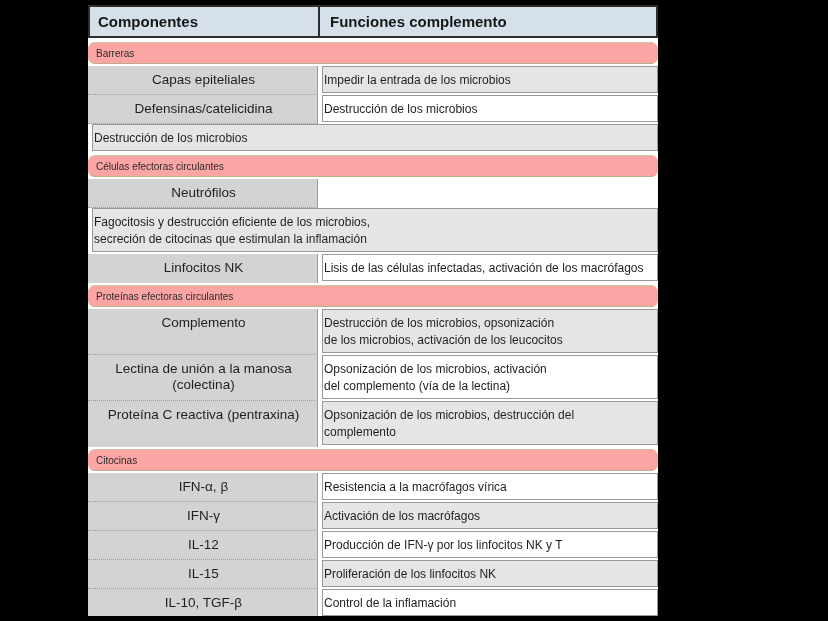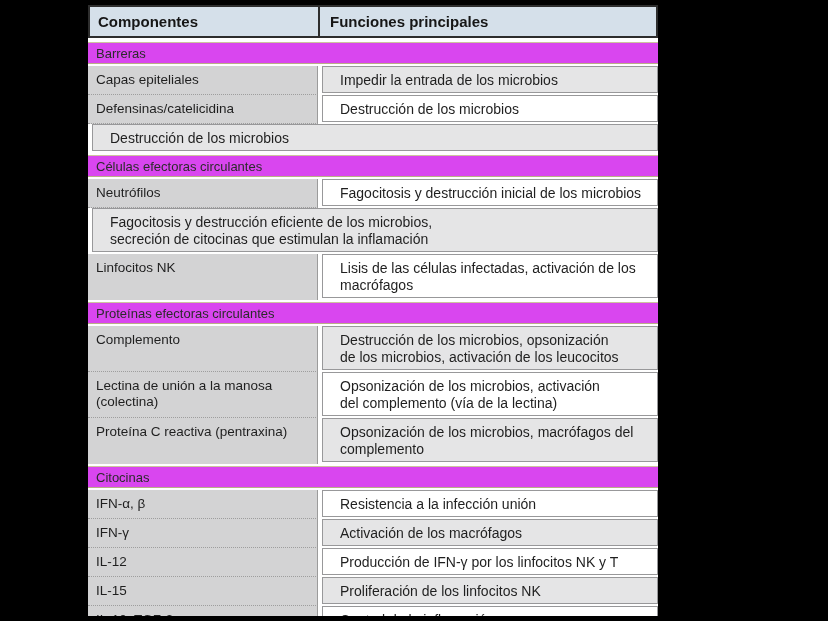--- a/index.html
+++ b/index.html
@@ -45,90 +45,91 @@
     flex: 1;
     padding: 6px 8px 0 10px;
     box-sizing: border-box;
   }
   .table-body {
     padding-top: 2px;
   }
   .section-bar {
     height: 22px;
     margin: 2px 0 2px 0;
-    background: #d946ef;
+    background: #fca5a5;
     border-top: 1px solid #cdc49e;
     border-bottom: 1px solid #b9ae86;
     box-sizing: border-box;
     padding: 2px 8px 0 8px;
-    font-size: 13px;
+    font-size: 10px;
     color: #2b2b2b;
     line-height: 18px;
+    border-radius: 7px;
   }
   .table-row {
     display: flex;
     align-items: stretch;
     min-height: 29px;
   }
   .cell-left {
     width: 230px;
     box-sizing: border-box;
     background: #d3d3d4;
     border-right: 1px solid #9b9b9b;
     border-bottom: 1px dotted #9e9e9e;
     padding: 6px 6px 3px 8px;
     font-size: 13.5px;
     line-height: 16px;
     color: #1f1f1f;
     white-space: pre-line;
+    text-align: center;
   }
   .row-last .cell-left {
     border-bottom: none;
   }
   .cell-right {
     flex: 1;
     margin-left: 4px;
     margin-bottom: 2px;
     border: 1px solid #98989a;
-    padding: 5px 8px 3px 17px;
-    font-size: 14px;
+    padding: 5px 8px 3px 1px;
+    font-size: 12px;
     line-height: 17px;
     color: #1f1f1f;
     white-space: pre-line;
     box-sizing: border-box;
   }
   .shade-gray { background: #e5e5e6; }
   .shade-white { background: #ffffff; }
 </style>
 </head>
 <body>
 
 <div class="stage">
   <div class="table-wrap">
     <div class="table-header">
       <div class="hcell-1">Componentes</div>
-      <div class="hcell-2">Funciones principales</div>
+      <div class="hcell-2">Funciones complemento</div>
     </div>
     <div class="table-body">
         <div class="section-bar">Barreras</div>
         <div class="table-row">
           <div class="cell-left">Capas epiteliales</div>
           <div class="cell-right shade-gray">Impedir la entrada de los microbios</div>
         </div>
         <div class="table-row">
           <div class="cell-left">Defensinas/catelicidina</div>
           <div class="cell-right shade-white">Destrucción de los microbios</div>
         </div>
         <div class="table-row row-last">
           <div class="cell-right shade-gray">Destrucción de los microbios</div>
         </div>
         <div class="section-bar">Células efectoras circulantes</div>
         <div class="table-row">
           <div class="cell-left">Neutrófilos</div>
-          <div class="cell-right shade-white">Fagocitosis y destrucción inicial de los microbios</div>
         </div>
         <div class="table-row">
           <div class="cell-right shade-gray">Fagocitosis y destrucción eficiente de los microbios,
 secreción de citocinas que estimulan la inflamación</div>
         </div>
         <div class="table-row row-last">
           <div class="cell-left">Linfocitos NK</div>
           <div class="cell-right shade-white">Lisis de las células infectadas, activación de los macrófagos</div>
         </div>
         <div class="section-bar">Proteínas efectoras circulantes</div>
@@ -138,26 +139,26 @@
 de los microbios, activación de los leucocitos</div>
         </div>
         <div class="table-row">
           <div class="cell-left">Lectina de unión a la manosa
 (colectina)</div>
           <div class="cell-right shade-white">Opsonización de los microbios, activación
 del complemento (vía de la lectina)</div>
         </div>
         <div class="table-row row-last">
           <div class="cell-left">Proteína C reactiva (pentraxina)</div>
-          <div class="cell-right shade-gray">Opsonización de los microbios, macrófagos del complemento</div>
+          <div class="cell-right shade-gray">Opsonización de los microbios, destrucción del complemento</div>
         </div>
         <div class="section-bar">Citocinas</div>
         <div class="table-row">
           <div class="cell-left">IFN-α, β</div>
-          <div class="cell-right shade-white">Resistencia a la infección unión</div>
+          <div class="cell-right shade-white">Resistencia a la macrófagos vírica</div>
         </div>
         <div class="table-row">
           <div class="cell-left">IFN-γ</div>
           <div class="cell-right shade-gray">Activación de los macrófagos</div>
         </div>
         <div class="table-row">
           <div class="cell-left">IL-12</div>
           <div class="cell-right shade-white">Producción de IFN-γ por los linfocitos NK y T</div>
         </div>
         <div class="table-row">

